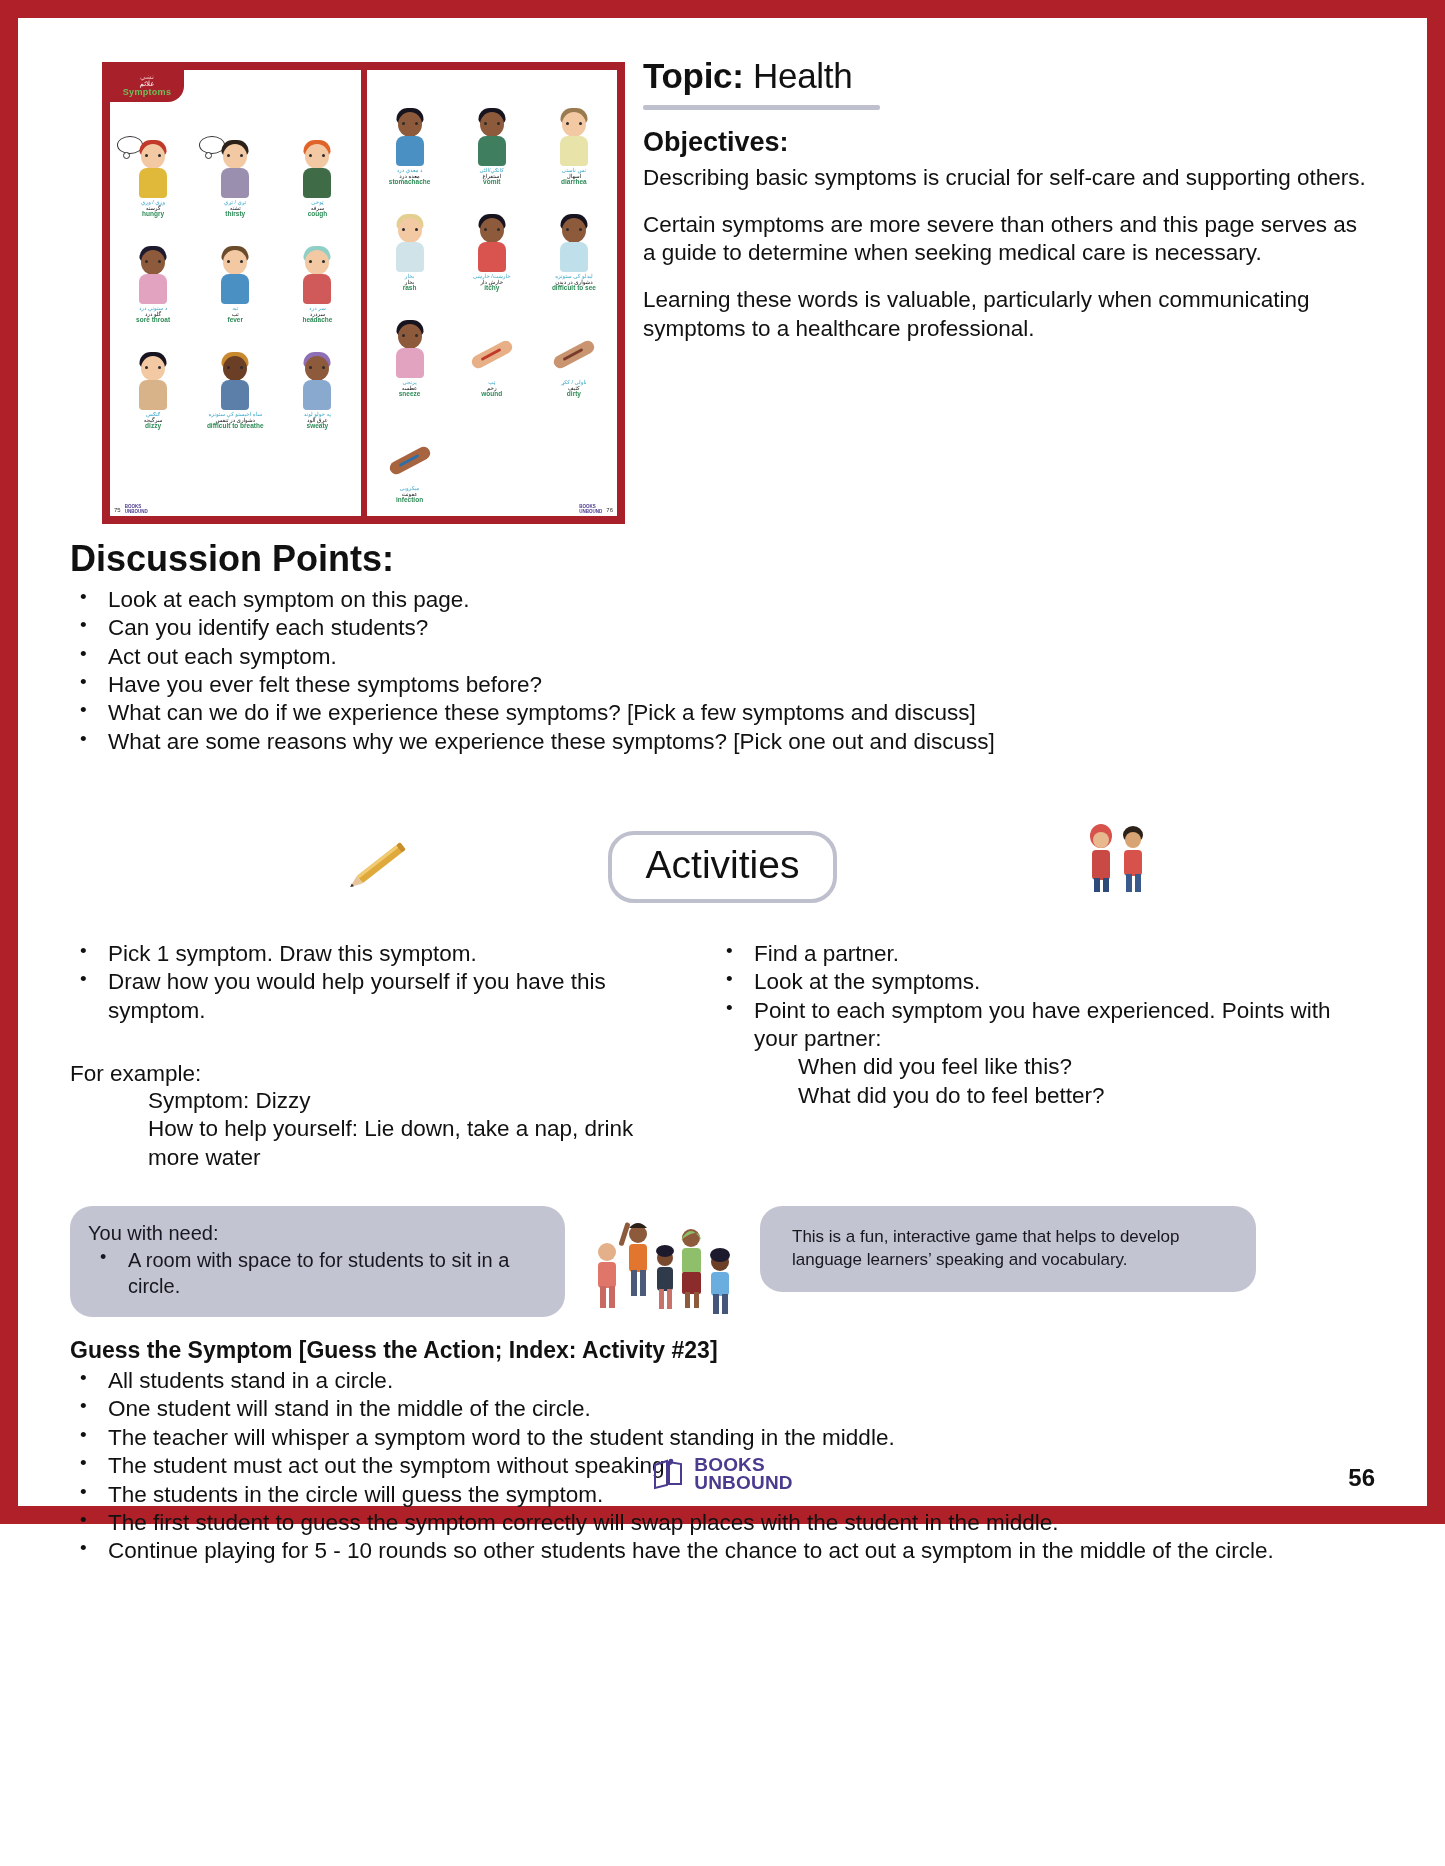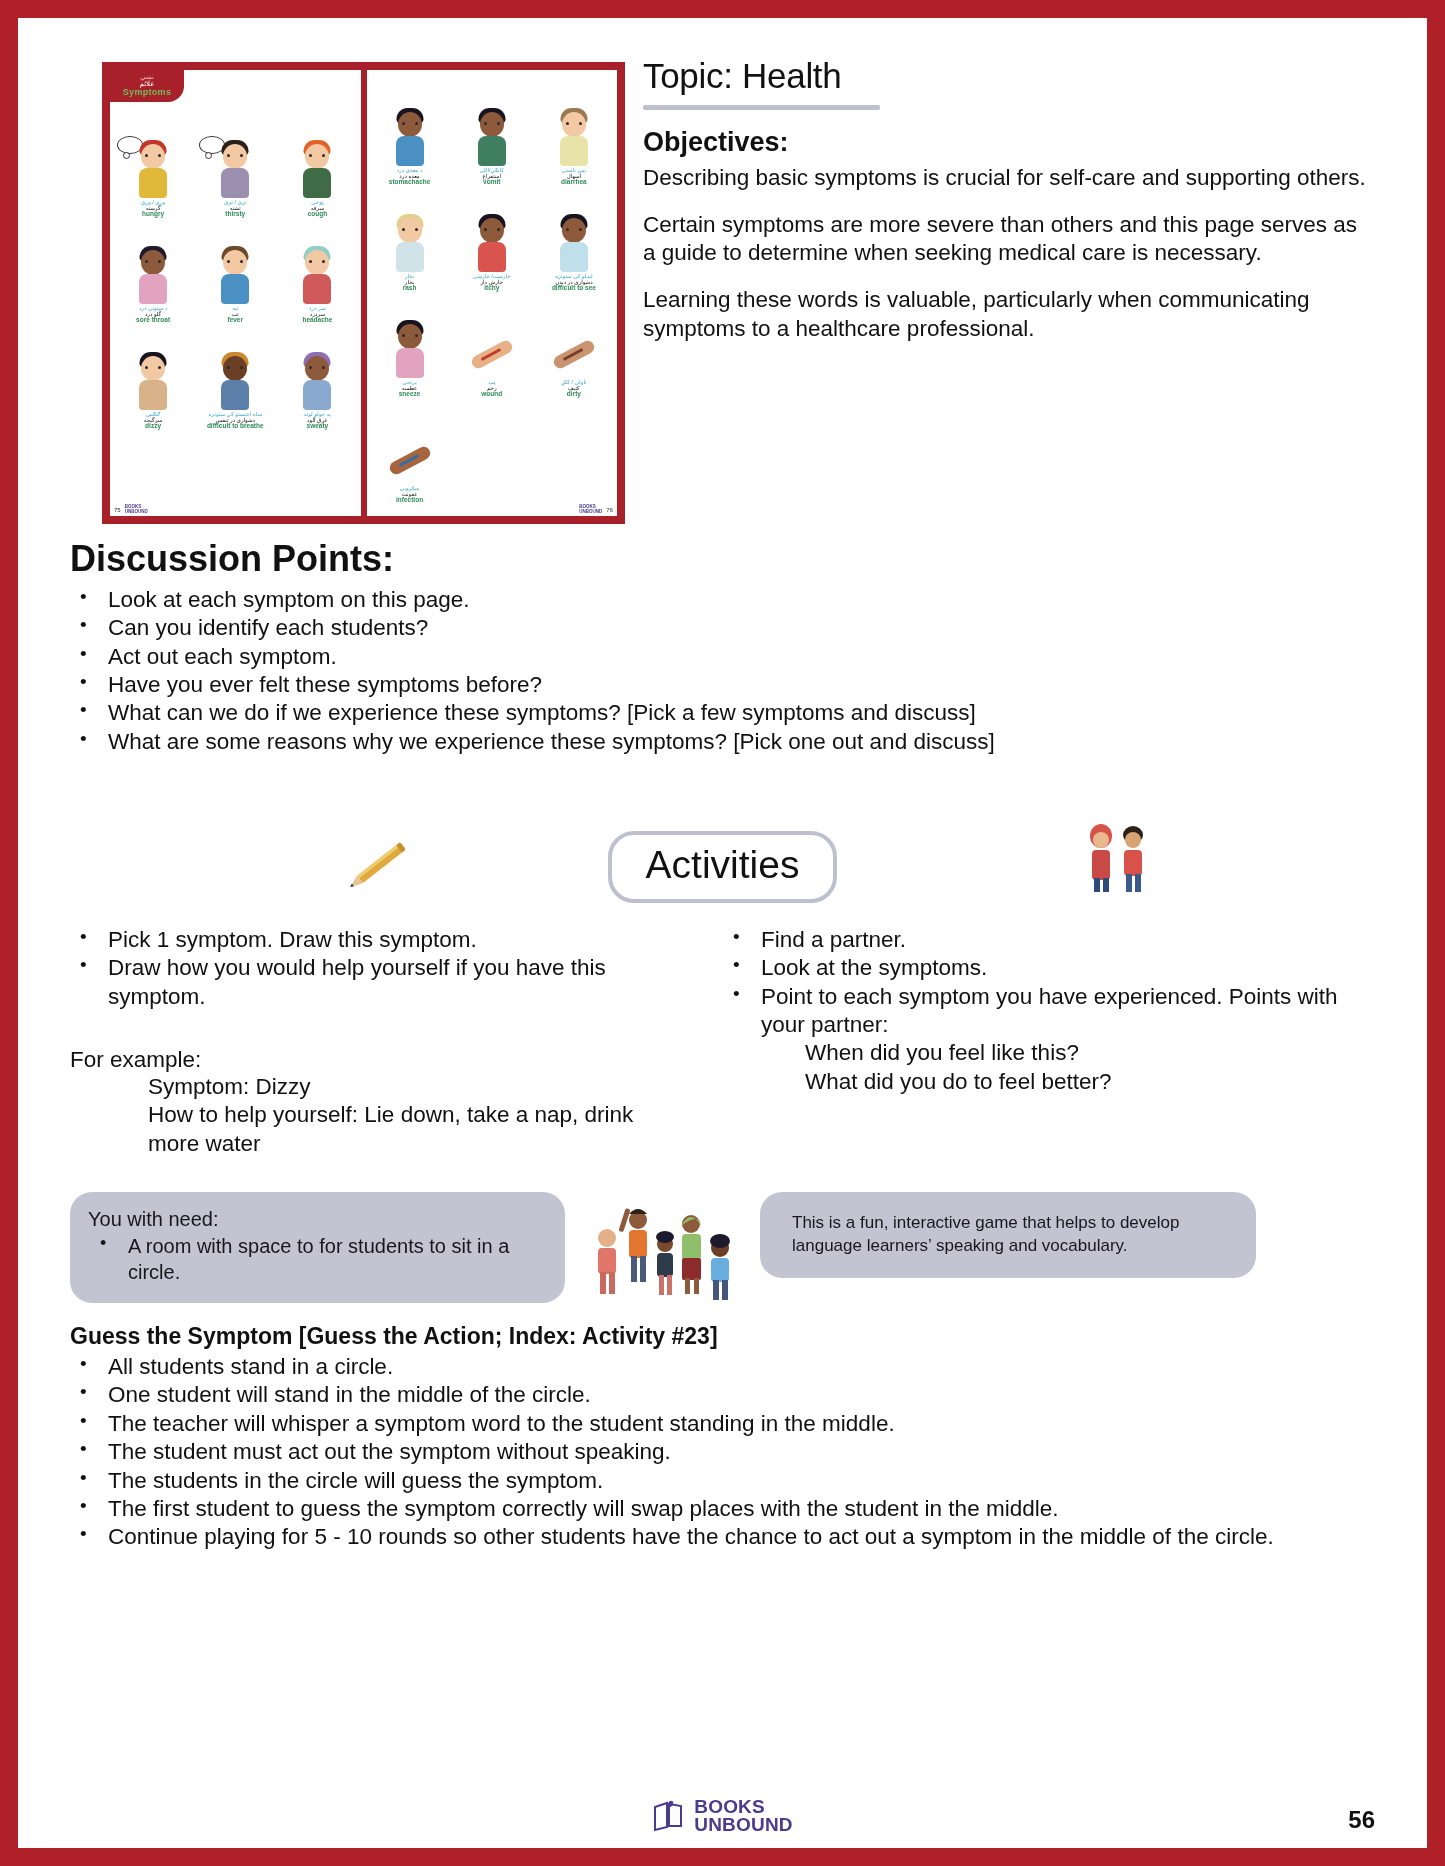--- a/index.html
+++ b/index.html
@@ -5,21 +5,21 @@
   * { box-sizing: border-box; margin: 0; padding: 0; }
   html, body {
     width: 1445px;
     height: 1866px;
     font-family: "Liberation Sans", sans-serif;
     background: #ffffff;
   }
   .page {
     position: relative;
     width: 1445px;
-    height: 1866px;
+    height: 1524px;
     background: #b02028;
     padding: 18px;
   }
   .sheet {
     position: relative;
     width: 100%;
     height: 100%;
     background: #ffffff;
     padding: 28px 52px 0 52px;
   }
@@ -107,21 +107,21 @@
   .bubble { position: absolute; left: -16px; top: 0; width: 26px; height: 18px; background: #fff; border: 1.5px solid #333; border-radius: 50%; }
   .bubble:after { content: ""; position: absolute; left: 5px; bottom: -6px; width: 5px; height: 5px; background: #fff; border: 1.5px solid #333; border-radius: 50%; }
 
   .arm-art { width: 52px; height: 46px; position: relative; }
   .arm-bar { position: absolute; width: 44px; height: 13px; border-radius: 7px; background: #e8b086; transform: rotate(-28deg); top: 16px; left: 4px; }
   .arm-cut { position: absolute; width: 22px; height: 3px; background: #c0392b; border-radius: 2px; transform: rotate(-28deg); top: 21px; left: 14px; }
 
   
   .right-col { flex: 1 1 auto; padding-left: 18px; padding-top: 10px; }
   .topic-line { font-size: 35px; color: #111; letter-spacing: -0.3px; }
-  .topic-line b { font-weight: normal; }
+  .topic-line b { font-weight: bold; }
   .rule { height: 5px; background: #bfc0ce; margin: 9px 0 17px 0; border-radius: 2px; width: 237px; }
   .objectives-title { font-size: 27px; font-weight: bold; color: #111; margin-bottom: 6px; }
   .obj-p { font-size: 22.5px; line-height: 1.25; color: #111; margin-bottom: 19px; }
   .obj-p:last-child { margin-bottom: 16px; }
 
   
   .section-title { font-size: 36px; font-weight: bold; color: #111; margin: 14px 0 6px 0; }
   ul.bul { list-style: none; }
   ul.bul li { position: relative; padding-left: 38px; font-size: 22.5px; line-height: 1.26; color: #111; }
   ul.bul li:before { content: "\2022"; position: absolute; left: 10px; top: -1px; font-size: 19px; }
@@ -139,21 +139,21 @@
   .act-badge {
     border: 4px solid #bfc0ce;
     border-radius: 26px;
     background: #ffffff;
     padding: 8px 34px 12px 34px;
     font-size: 39px;
     color: #111;
   }
   .kids-pair { position: absolute; right: 208px; top: 10px; width: 96px; height: 82px; }
 
-  .two-cols { display: flex; gap: 15px; }
+  .two-cols { display: flex; gap: 8px; margin-top: 14px; }
   .col-left { width: 620px; flex: 0 0 620px; }
   .col-right { flex: 1 1 auto; padding-left: 18px; }
   ul.bul.tight li { font-size: 22.5px; }
   .for-example { font-size: 22.5px; margin-top: 36px; color: #111; }
   .indent1 { padding-left: 78px; font-size: 22.5px; line-height: 1.26; color: #111; }
   .indent2 { padding-left: 82px; font-size: 22.5px; line-height: 1.26; color: #111; }
 
   
   .callouts { display: flex; align-items: flex-start; margin-top: 34px; }
   .callout {

